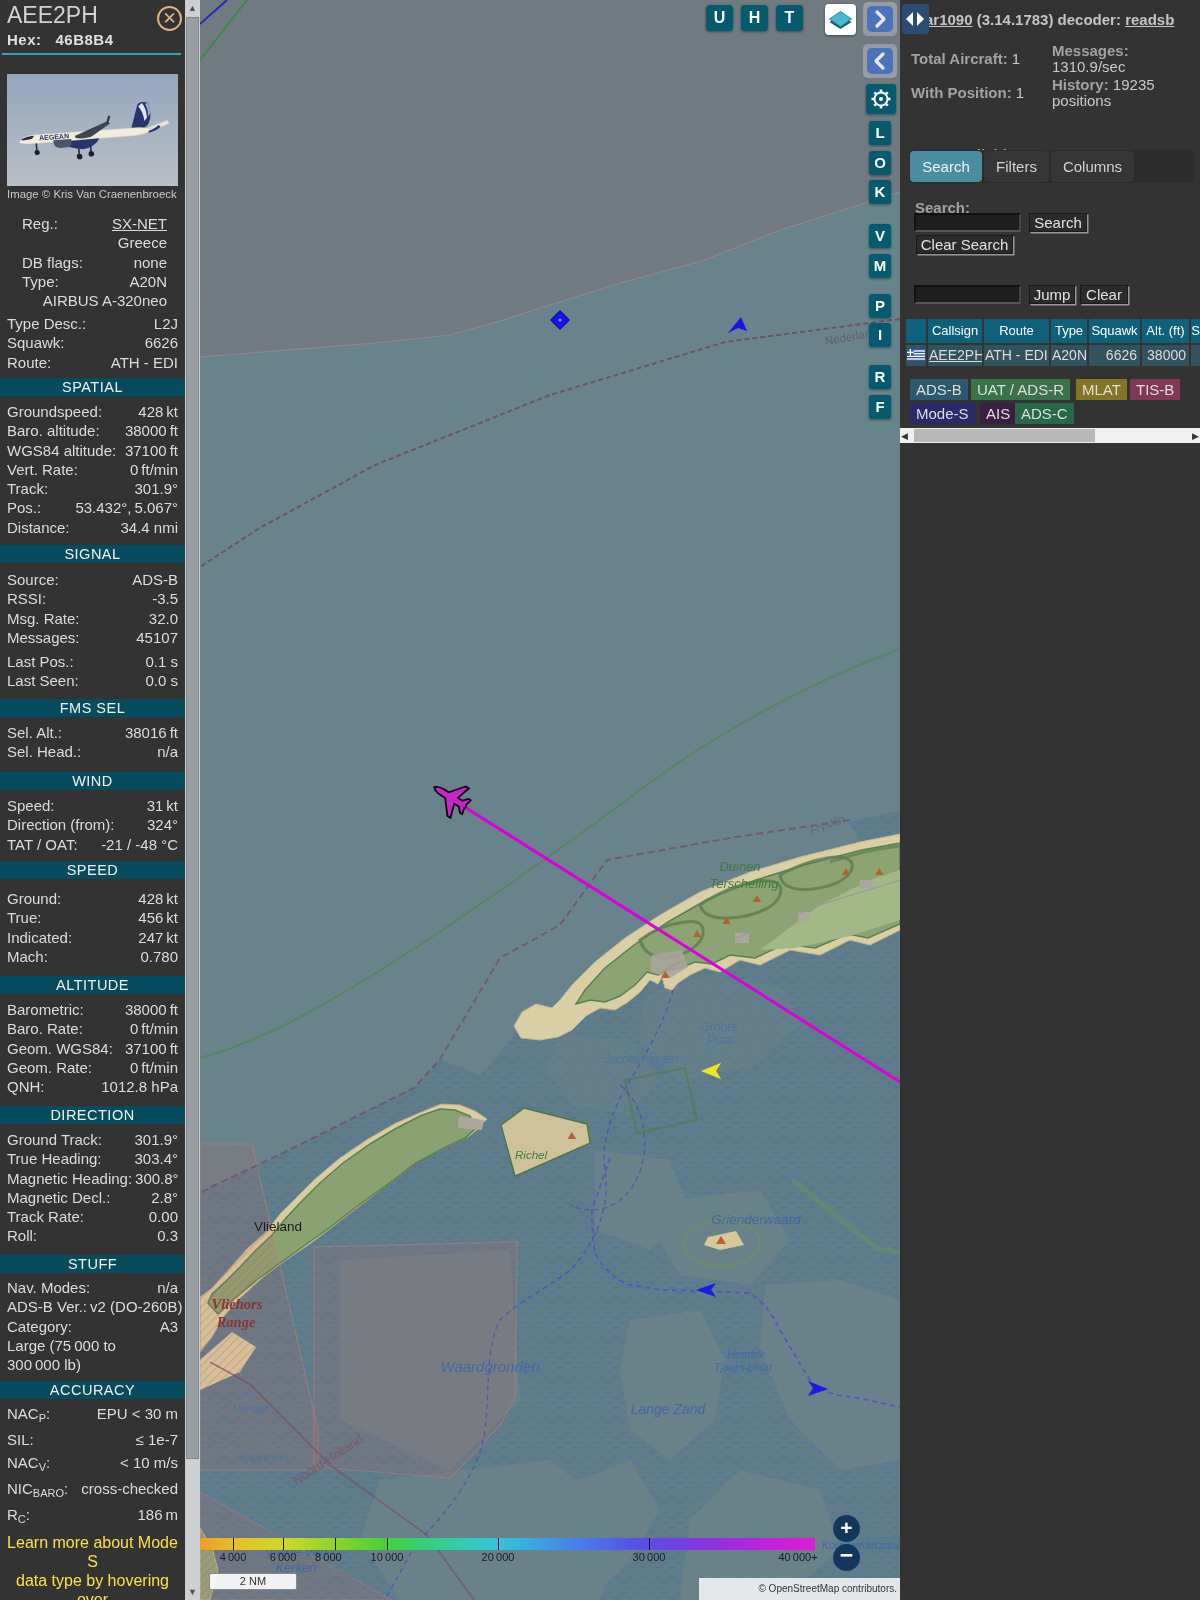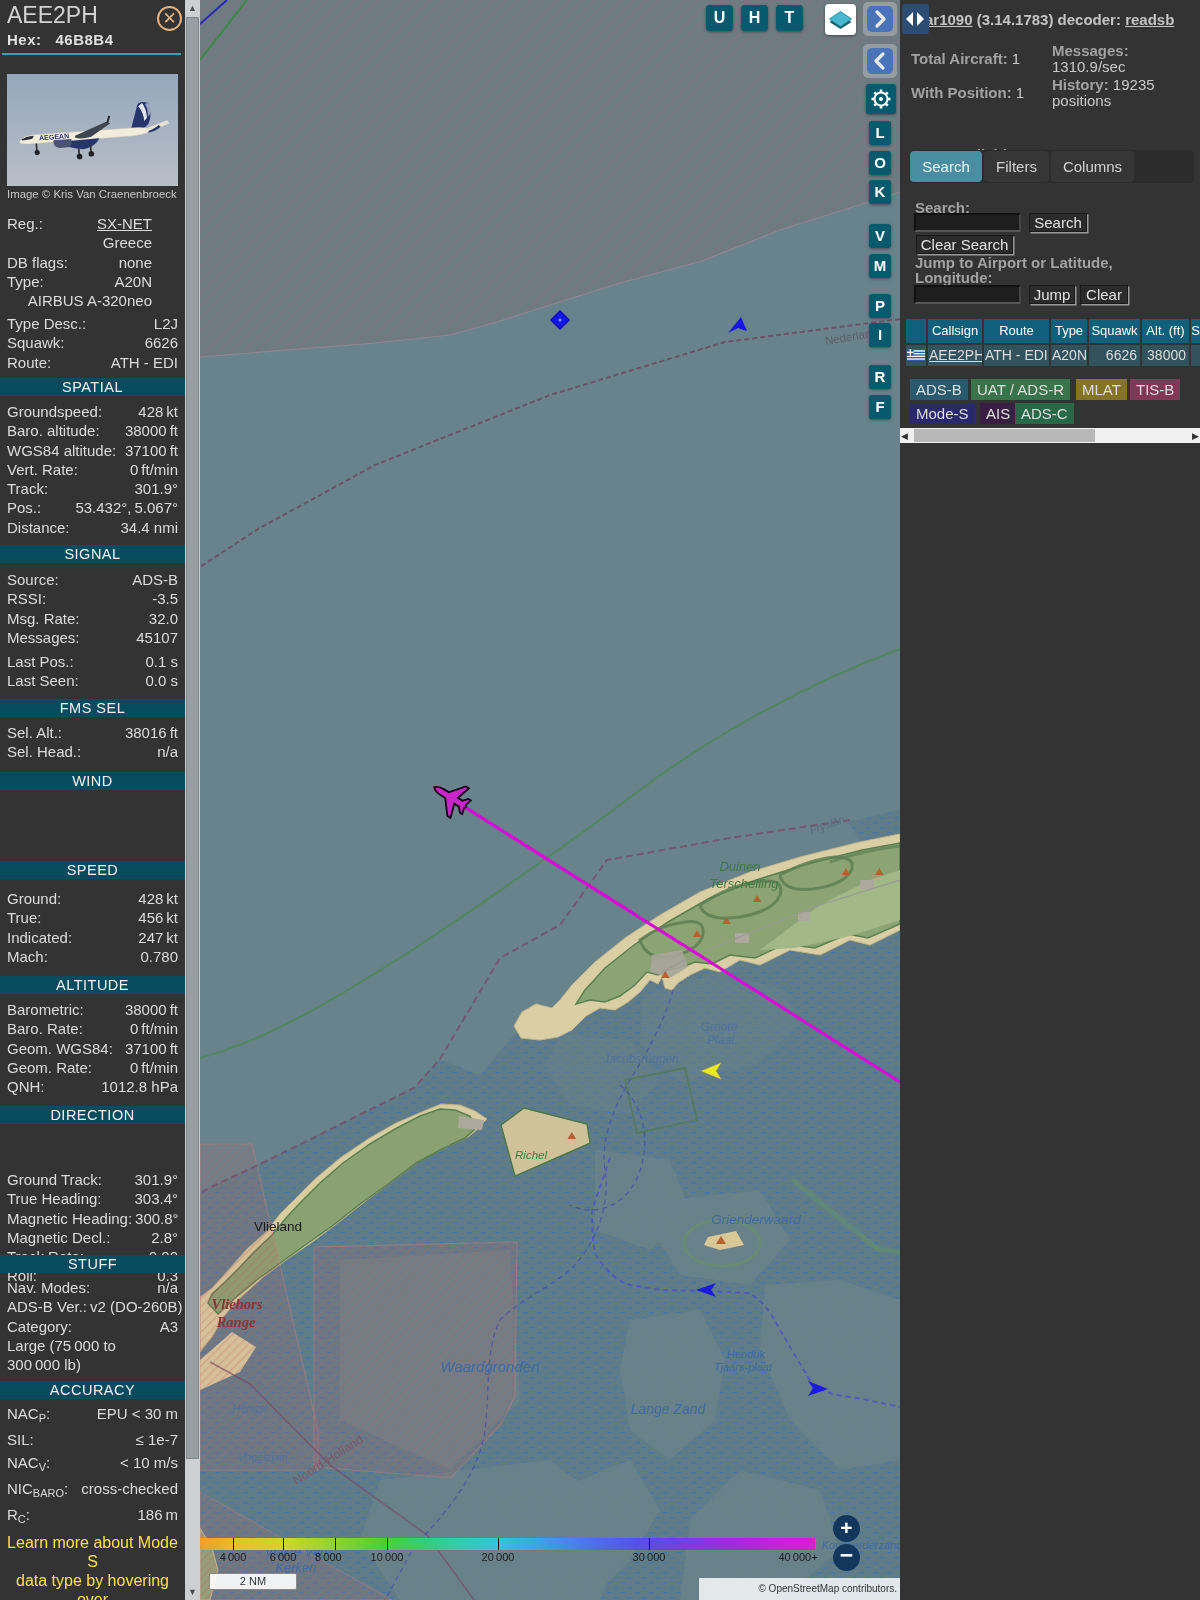--- a/index.html
+++ b/index.html
@@ -267,21 +267,21 @@
             <circle cx="29" cy="75" r="2.6" fill="#1e2026"></circle>
       <rect x="70" y="74" width="1.6" height="6" fill="#2a2a2a"></rect>
             <circle cx="71" cy="82" r="2.8" fill="#1e2026"></circle>
       <rect x="82" y="71" width="1.6" height="7" fill="#2a2a2a"></rect>
             <circle cx="83" cy="80" r="2.8" fill="#1e2026"></circle>
       <text x="32" y="63" font-family="Liberation Sans,sans-serif" font-size="7" font-weight="bold" fill="#27356e">AEGEAN</text>
       </g>
     </svg>
   </div>
   <div class="abs" style="left:7px;top:188px;font-size:11.4px;color:#c9c9c9;white-space:nowrap;">Image © Kris Van Craenenbroeck</div>
-  <div class="abs" style="left:0;top:214px;width:159px;">
+  <div class="abs" style="left:15px;top:214px;width:159px;">
     <div class="row">
           <span class="lab">Reg.:</span>
           <span class="val" style="text-decoration:underline;">SX-NET</span>
         </div>
     <div class="row">
           <span class="lab"></span>
           <span class="val">Greece</span>
         </div>
     <div class="row">
           <span class="lab">DB flags:</span>
@@ -375,20 +375,34 @@
     <div class="row">
           <span class="lab">Sel. Alt.:</span>
           <span class="val">38016 ft</span>
         </div>
     <div class="row">
           <span class="lab">Sel. Head.:</span>
           <span class="val">n/a</span>
         </div>
   </div>
   <div class="secbar" style="top:772px;">WIND</div>
+  <div class="abs" style="left:0;top:796px;width:185px;">
+    <div class="row">
+          <span class="lab">Speed:</span>
+          <span class="val">31 kt</span>
+        </div>
+    <div class="row">
+          <span class="lab">Direction (from):</span>
+          <span class="val">324°</span>
+        </div>
+    <div class="row">
+          <span class="lab">TAT / OAT:</span>
+          <span class="val">-21 / -48 °C</span>
+        </div>
+  </div>
   <div class="secbar" style="top:861px;">SPEED</div>
   <div class="abs" style="left:0;top:889px;width:185px;">
     <div class="row">
           <span class="lab">Ground:</span>
           <span class="val">428 kt</span>
         </div>
     <div class="row">
           <span class="lab">True:</span>
           <span class="val">456 kt</span>
         </div>
@@ -418,21 +432,21 @@
     <div class="row">
           <span class="lab">Geom. Rate:</span>
           <span class="val">0 ft/min</span>
         </div>
     <div class="row">
           <span class="lab">QNH:</span>
           <span class="val">1012.8 hPa</span>
         </div>
   </div>
   <div class="secbar" style="top:1106px;">DIRECTION</div>
-  <div class="abs" style="left:0;top:1130px;width:185px;margin-top:40px;">
+  <div class="abs" style="left:0;top:1130px;width:185px;">
     <div class="row">
           <span class="lab">Ground Track:</span>
           <span class="val">301.9°</span>
         </div>
     <div class="row">
           <span class="lab">True Heading:</span>
           <span class="val">303.4°</span>
         </div>
     <div class="row">
           <span class="lab">Magnetic Heading:</span>
@@ -515,21 +529,20 @@
   <div class="abs" style="left:152px;top:77px;width:145px;font-size:15px;line-height:15.5px;"><span class="pbold">History:</span> <span style="color:#c9c9c9;">19235</span><br><span style="color:#c9c9c9;">positions</span></div>
   <div class="abs" style="left:11px;top:110px;font-size:15px;line-height:14.5px;margin-top:38px;"><span class="pbold">Stats available</span><br><a style="color:#2525ee;font-weight:bold;text-decoration:underline;">here</a></div>
   <div class="abs" style="left:9px;top:150px;width:285px;height:33px;background:#2c2c2c;border-radius:4px;"></div>
   <div class="abs" style="left:10px;top:151px;width:72px;height:31px;background:#4b8da0;border-radius:4px;color:#eef4f4;font-size:15px;text-align:center;line-height:31px;">Search</div>
   <div class="abs" style="left:84px;top:151px;width:65px;height:31px;background:#363636;border-radius:4px;color:#d2d2d2;font-size:15px;text-align:center;line-height:31px;">Filters</div>
   <div class="abs" style="left:151px;top:151px;width:83px;height:31px;background:#363636;border-radius:4px;color:#d2d2d2;font-size:15px;text-align:center;line-height:31px;">Columns</div>
   <div class="abs pbold" style="left:15px;top:199px;font-size:15px;">Search:</div>
   <div class="pinput" style="left:14px;top:213px;width:107px;height:19px;"></div>
   <div class="pbtn" style="left:129px;top:213px;width:58px;height:19px;line-height:18px;">Search</div>
   <div class="pbtn" style="left:16px;top:235px;width:97px;height:19px;line-height:18px;">Clear Search</div>
-  <div class="abs pbold" style="left:15px;top:256px;width:280px;font-size:15px;line-height:14.5px;">Jump to Airport or Latitude,<br>Longitude:</div>
   <div class="pinput" style="left:14px;top:285px;width:107px;height:19px;"></div>
   <div class="pbtn" style="left:129px;top:285px;width:46px;height:19px;line-height:18px;">Jump</div>
   <div class="pbtn" style="left:180px;top:285px;width:48px;height:19px;line-height:18px;">Clear</div>
   <div class="thcell" style="left:6px;width:20px;"></div>
   <div class="thcell" style="left:28px;width:54px;">Callsign</div>
   <div class="thcell" style="left:84px;width:65px;">Route</div>
   <div class="thcell" style="left:151px;width:36px;">Type</div>
   <div class="thcell" style="left:189px;width:51px;">Squawk</div>
   <div class="thcell" style="left:242px;width:47px;">Alt. (ft)</div>
   <div class="thcell" style="left:291px;width:9px;">S</div>

